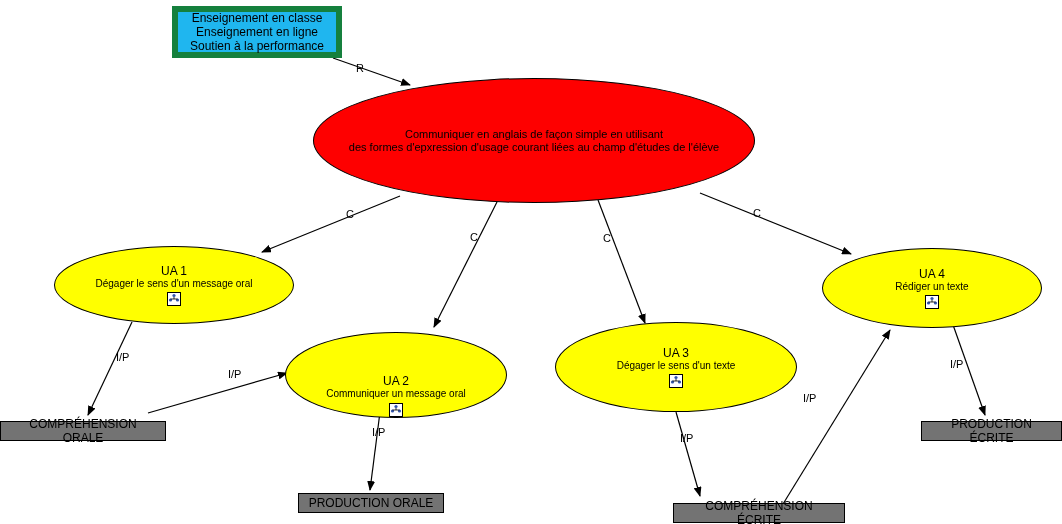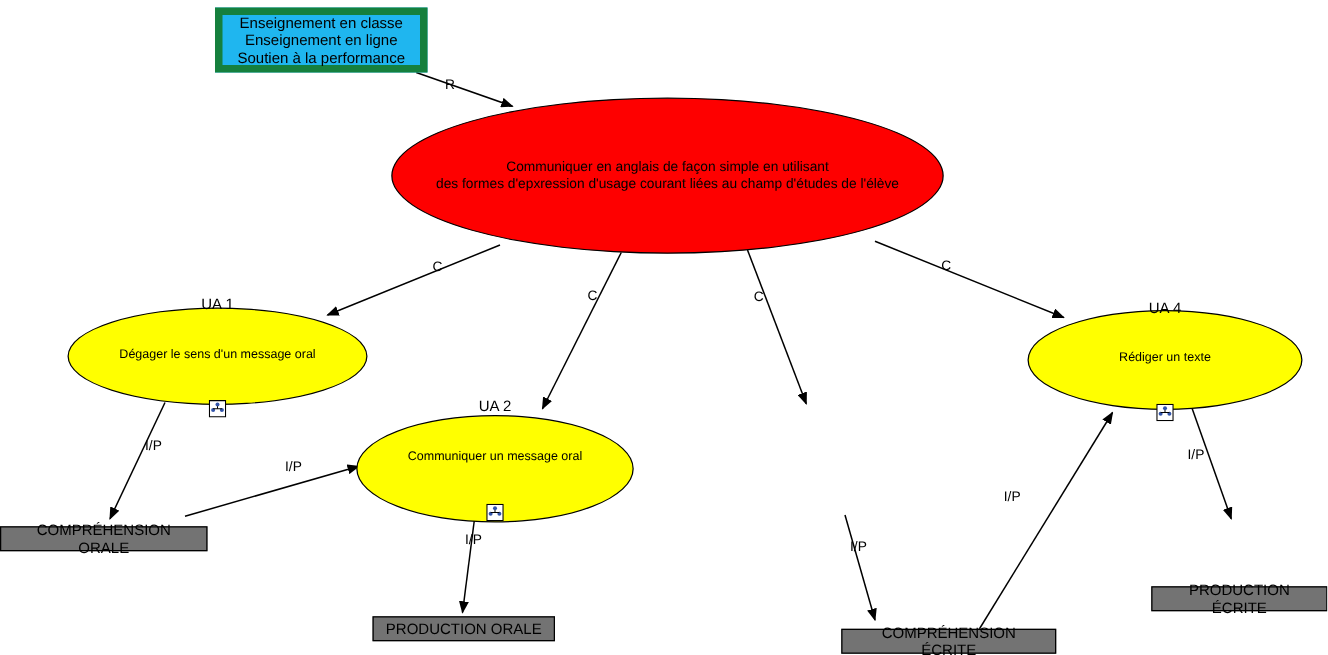--- a/index.html
+++ b/index.html
@@ -45,21 +45,20 @@
     background: #fe0000;
     border: 1px solid #000000;
     border-radius: 50%;
     font-size: 11px;
   }
   .node-ellipse-yellow {
     background: #ffff00;
     border: 1px solid #000000;
     border-radius: 50%;
     font-size: 12px;
-    gap: 28px;
   }
   .node-gray {
     background: #737373;
     border: 1px solid #000000;
     font-size: 12px;
     padding: 3px 8px;
   }
   .node-title {
     font-size: 12px;
   }
@@ -151,20 +150,33 @@
       <svg width="14" height="14" viewBox="0 0 14 14">
         <rect x="0.5" y="0.5" width="13" height="13" fill="#ffffff" stroke="#000000"></rect>
         <circle cx="7" cy="3.5" r="1.6" fill="#3355aa"></circle>
         <circle cx="3.5" cy="8" r="1.6" fill="#3355aa"></circle>
         <circle cx="10.5" cy="8" r="1.6" fill="#3355aa"></circle>
         <path d="M7 5 L7 7 M3.5 7 L10.5 7" stroke="#000000" stroke-width="0.8"></path>
       </svg>
     </span>
   </div>
 
+  <div class="node node-ellipse-yellow" style="left:555px; top:322px; width:242px; height:90px;">
+    <div class="node-title">UA 3</div>
+    <div class="node-sub">Dégager le sens d'un texte</div>
+    <span class="badge">
+      <svg width="14" height="14" viewBox="0 0 14 14">
+        <rect x="0.5" y="0.5" width="13" height="13" fill="#ffffff" stroke="#000000"></rect>
+        <circle cx="7" cy="3.5" r="1.6" fill="#3355aa"></circle>
+        <circle cx="3.5" cy="8" r="1.6" fill="#3355aa"></circle>
+        <circle cx="10.5" cy="8" r="1.6" fill="#3355aa"></circle>
+        <path d="M7 5 L7 7 M3.5 7 L10.5 7" stroke="#000000" stroke-width="0.8"></path>
+      </svg>
+    </span>
+  </div>
 
   <div class="node node-ellipse-yellow" style="left:822px; top:248px; width:220px; height:80px;">
     <div class="node-title">UA 4</div>
     <div class="node-sub">Rédiger un texte</div>
     <span class="badge">
       <svg width="14" height="14" viewBox="0 0 14 14">
         <rect x="0.5" y="0.5" width="13" height="13" fill="#ffffff" stroke="#000000"></rect>
         <circle cx="7" cy="3.5" r="1.6" fill="#3355aa"></circle>
         <circle cx="3.5" cy="8" r="1.6" fill="#3355aa"></circle>
         <circle cx="10.5" cy="8" r="1.6" fill="#3355aa"></circle>
@@ -178,21 +190,21 @@
   </div>
 
   <div class="node node-gray" style="left:298px; top:493px; width:146px; height:20px;text-align:center;">
     <div>PRODUCTION ORALE</div>
   </div>
 
   <div class="node node-gray" style="left:625px; top:503px; width:172px; height:20px;margin-left:48px;">
     <div>COMPRÉHENSION ÉCRITE</div>
   </div>
 
-  <div class="node node-gray" style="left:921px; top:421px; width:141px; height:20px;margin-top:48px;">
+  <div class="node node-gray" style="left:921px; top:421px; width:141px; height:20px;">
     <div>PRODUCTION ÉCRITE</div>
   </div>
 
   <div class="edge-label" style="left:356px; top:62px;">R</div>
   <div class="edge-label" style="left:346px; top:208px;">C</div>
   <div class="edge-label" style="left:470px; top:231px;">C</div>
   <div class="edge-label" style="left:603px; top:232px;">C</div>
   <div class="edge-label" style="left:753px; top:207px;">C</div>
   <div class="edge-label" style="left:116px; top:351px;">I/P</div>
   <div class="edge-label" style="left:228px; top:368px;">I/P</div>

